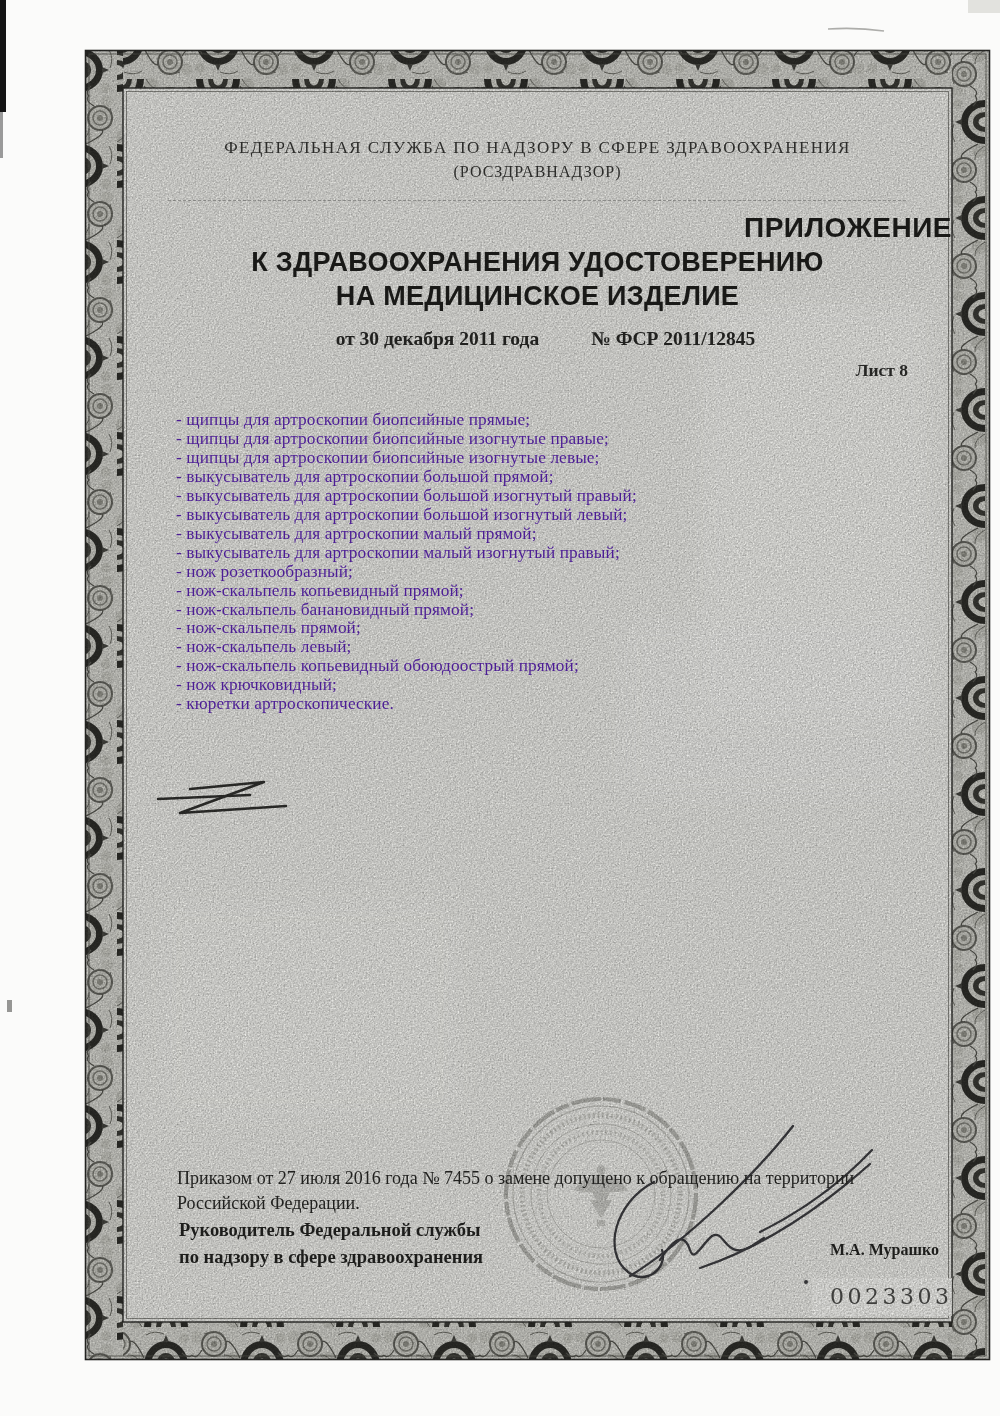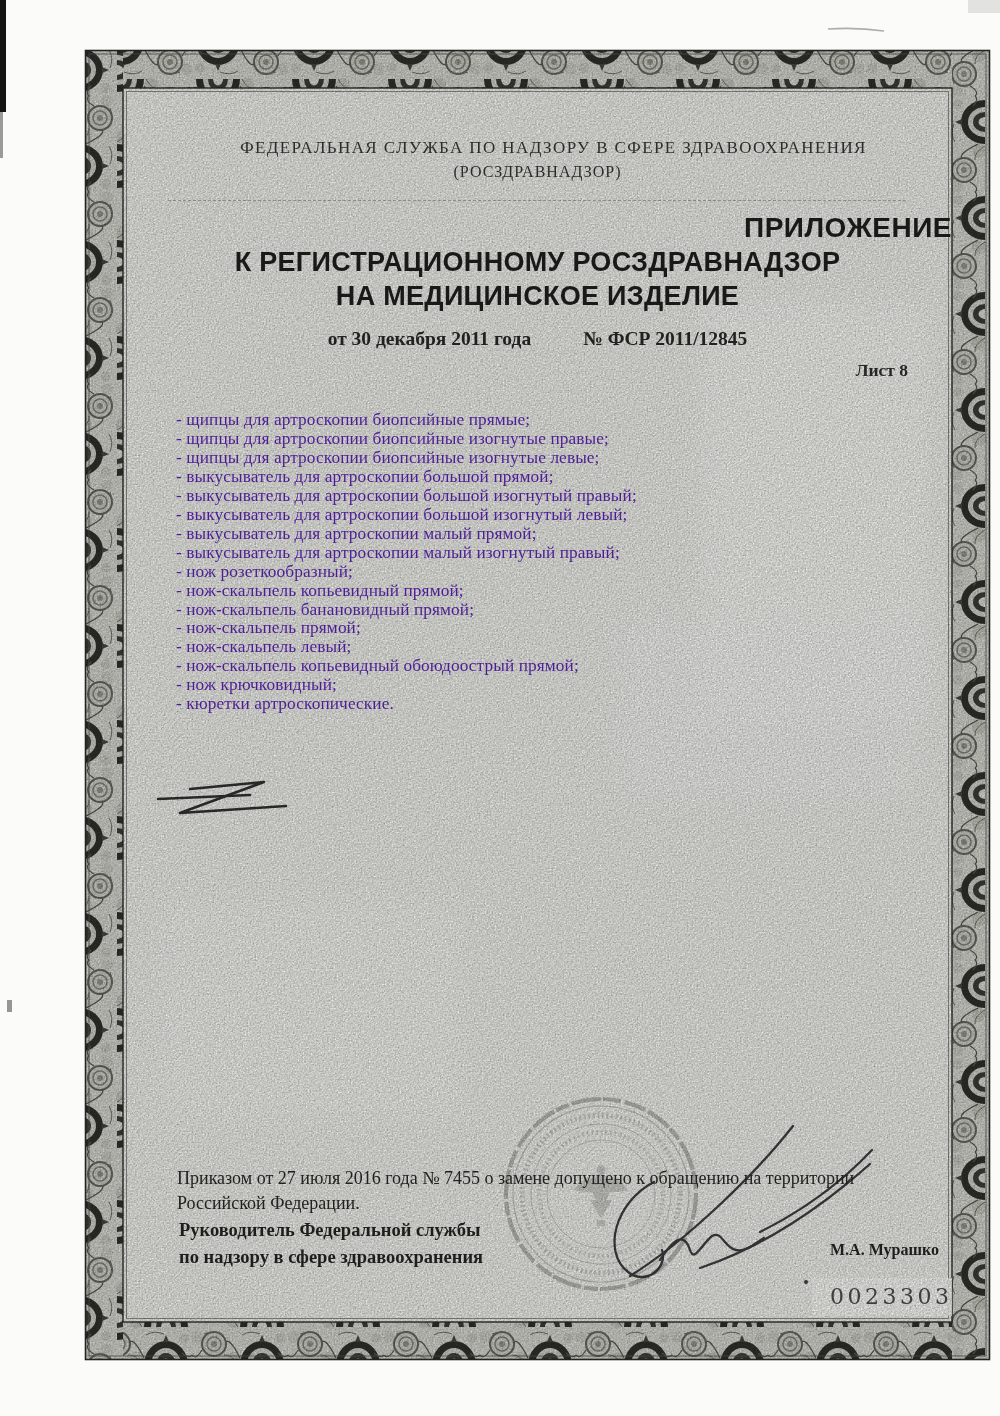--- a/index.html
+++ b/index.html
@@ -5,28 +5,28 @@
   html,body{margin:0;padding:0;}
   body{
     width:1000px;height:1416px;position:relative;overflow:hidden;
     background:#fbfbfa;
     font-family:"Liberation Serif", serif;
     color:#1f1f1f;
   }
   .layer{position:absolute;left:0;top:0;width:1000px;height:1416px;}
   .txt{position:absolute;z-index:2;}
   .center-block{left:123px;width:829px;text-align:center;}
-  .agency-1{top:138px;font-size:17px;letter-spacing:1.4px;color:#2c2c2a;padding-left:16px;}
+  .agency-1{top:138px;font-size:17px;letter-spacing:1.4px;color:#2c2c2a;}
   .agency-2{top:163px;font-size:16px;letter-spacing:1px;color:#2c2c2a;}
   .dotted-sep{top:200px;left:168px;width:738px;height:0;border-top:1px dashed rgba(95,95,92,.55);z-index:2;position:absolute;}
   .doc-title{top:211px;font-family:"Liberation Sans", sans-serif;font-weight:700;color:#191917;line-height:34px;}
   .doc-title .t1{font-size:28px;letter-spacing:.5px;text-align:right;}
   .doc-title .t2{font-size:27px;letter-spacing:.3px;}
   .doc-title .t3{font-size:27px;letter-spacing:.3px;}
-  .dateline{top:328px;font-weight:700;font-size:19.5px;color:#21211f;}
+  .dateline{top:328px;font-weight:700;font-size:19.5px;color:#21211f;padding-left:8px;}
   .dateline .gap{display:inline-block;width:52px;}
   .sheet-label{top:360px;left:123px;width:785px;text-align:right;font-weight:700;font-size:17.5px;color:#262624;}
   .items{top:411px;left:176px;width:620px;font-size:17.3px;line-height:18.95px;color:#4c1d95;letter-spacing:.1px;}
   .order-text{top:1166px;left:177px;width:748px;font-size:18px;line-height:25px;color:#21211f;}
   .official{top:1217px;left:179px;font-weight:700;font-size:18.5px;line-height:26.5px;color:#1d1d1b;}
   .official-name{top:1241px;left:830px;font-weight:700;font-size:16px;color:#1d1d1b;}
   .serial{top:1284px;left:830px;font-family:"DejaVu Serif", serif;font-size:22px;letter-spacing:3.5px;color:#3e3e3c;}
   svg{display:block;}
   .noselect{user-select:none;}
 </style>
@@ -133,21 +133,21 @@
   <rect x="85" y="50" width="905" height="1310" filter="url(#grainDark)" opacity="0.42" style="pointer-events:none"></rect>
 </svg>
 
 <div class="txt center-block agency-1">ФЕДЕРАЛЬНАЯ СЛУЖБА ПО НАДЗОРУ В СФЕРЕ ЗДРАВООХРАНЕНИЯ</div>
 <div class="txt center-block agency-2">(РОСЗДРАВНАДЗОР)</div>
 
 <div class="dotted-sep"></div>
 
 <div class="txt center-block doc-title">
   <div class="t1">ПРИЛОЖЕНИЕ</div>
-  <div class="t2">К РЕГИСТРАЦИОННОМУ РОСЗДРАВНАДЗОР</div>
+  <div class="t2">К ЗДРАВООХРАНЕНИЯ УДОСТОВЕРЕНИЮ</div>
   <div class="t3">НА МЕДИЦИНСКОЕ ИЗДЕЛИЕ</div>
 </div>
 
 <div class="txt center-block dateline">
   <span>от 30 декабря 2011 года</span><span class="gap"></span><span>№  ФСР 2011/12845</span>
 </div>
 
 <div class="txt sheet-label">Лист 8</div>
 
 <div class="txt items">

